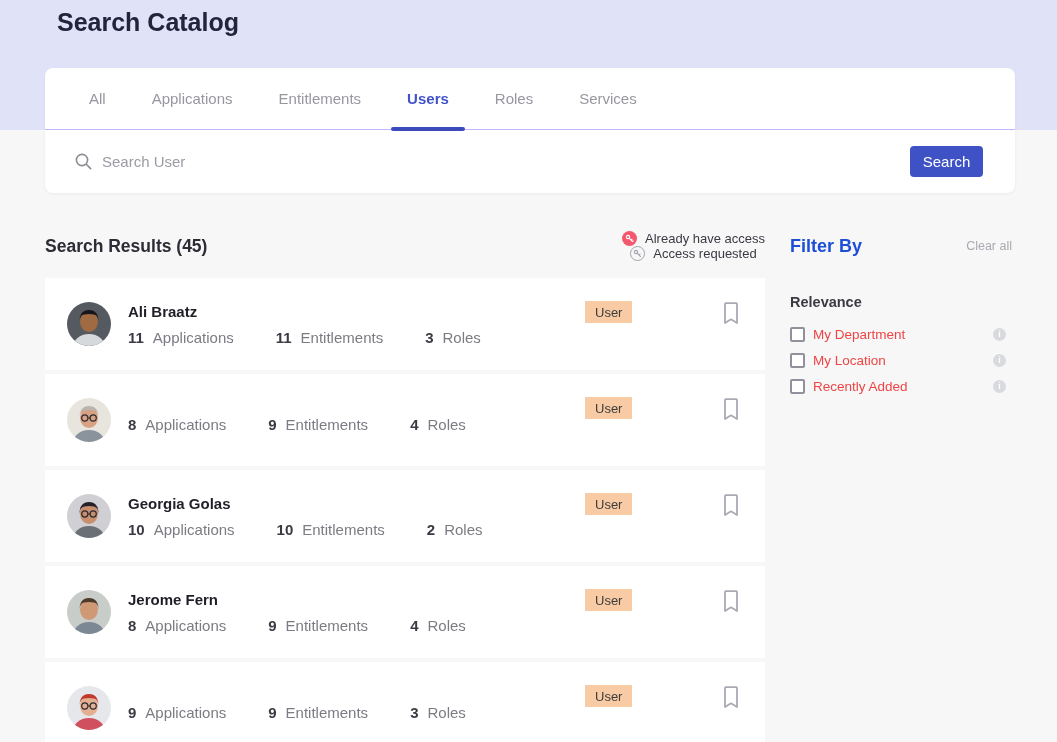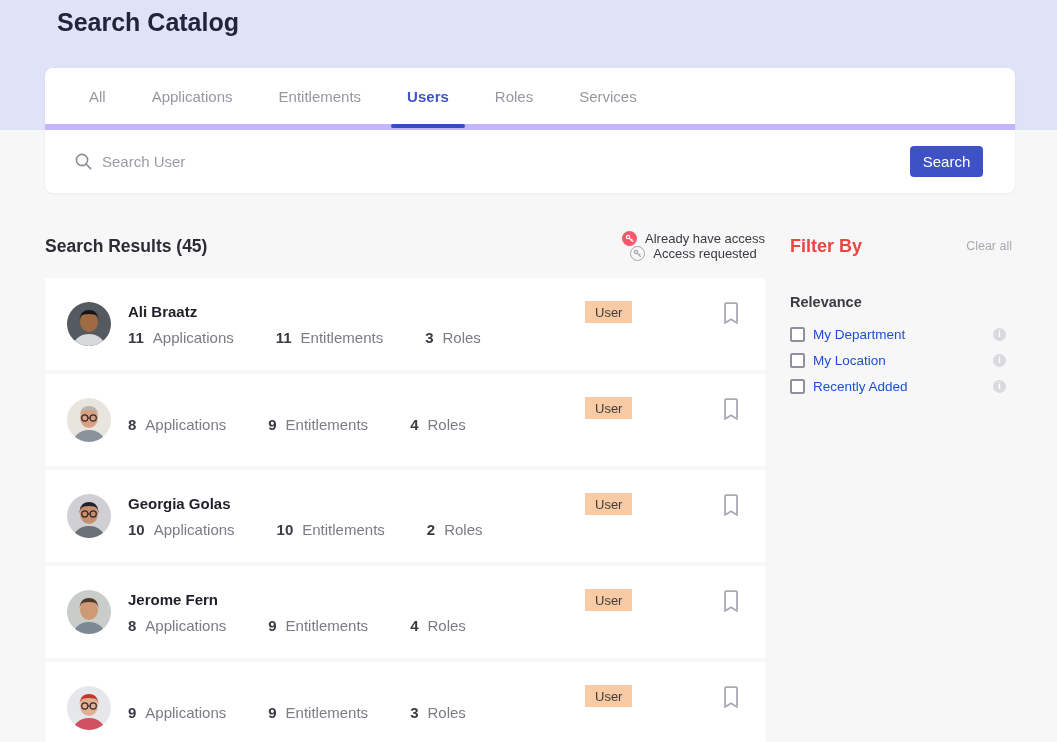--- a/index.html
+++ b/index.html
@@ -10,21 +10,21 @@
     position:relative;
   }
   .header-band { position:absolute; left:0; top:0; width:1057px; height:130px; background:#e0e2f8; }
   .page-title { position:absolute; left:57px; top:8px; font-size:25px; font-weight:600; color:#23233d; }
 
   .top-card {
     position:absolute; left:45px; top:68px; width:970px; height:125px;
     background:#ffffff; border-radius:8px; box-shadow:0 1px 3px rgba(40,40,90,0.06);
   }
   .tabs-row {
-    height:62px; border-bottom:6px solid #c4b5fd;
+    height:62px; border-bottom:1px solid #c4b5fd;
     display:flex; align-items:center; padding-left:28px;
   }
   .tab {
     position:relative; height:62px; display:flex; align-items:center;
     padding:0 16px; margin-right:14px; font-size:15px; color:#97979f; cursor:pointer;
   }
   .tab.active { color:#4053c8; font-weight:700; }
   .tab.active::after {
     content:""; position:absolute; left:0; right:0; bottom:-1px; height:4px;
     background:#3b4bbb; border-radius:2px;
@@ -68,30 +68,30 @@
   .stat .lbl { color:#7b7b83; font-weight:400; }
   .badge {
     position:absolute; left:540px; top:23px; height:22px; padding:0 10px;
     background:#f9cba4; color:#3c3c3c; font-size:13px; border-radius:0;
     display:flex; align-items:center;
   }
   .bookmark { position:absolute; left:677px; top:24px; cursor:pointer; }
 
   .filter-col { position:absolute; left:790px; top:232px; width:222px; }
   .filter-header { display:flex; align-items:center; justify-content:space-between; height:28px; }
-  .filter-title { font-size:18px; font-weight:700; color:#ef4444; }
+  .filter-title { font-size:18px; font-weight:700; color:#1d4ed8; }
   .clear-all { font-size:12.5px; color:#a9a9b1; cursor:pointer; }
   .relevance-title { font-size:14.5px; font-weight:700; color:#3a3a42; margin-top:34px; }
   .filter-options { margin-top:11px; }
   .filter-option { display:flex; align-items:center; height:26px; }
   .checkbox {
     width:15px; height:15px; border:2px solid #90919b; border-radius:2px;
     background:#ffffff; flex:0 0 auto; cursor:pointer;
   }
-  .filter-option .opt-label { font-size:13.5px; color:#1d4ed8; margin-left:8px; flex:1; }
+  .filter-option .opt-label { font-size:13.5px; color:#ef4444; margin-left:8px; flex:1; }
   .info-icon {
     width:13px; height:13px; border-radius:50%; background:#d9dade; color:#ffffff;
     font-size:9px; font-weight:700; display:flex; align-items:center; justify-content:center;
     margin-right:6px; cursor:pointer;
   }
 </style>
 </head>
 <body>
 
 <div class="header-band"></div>

